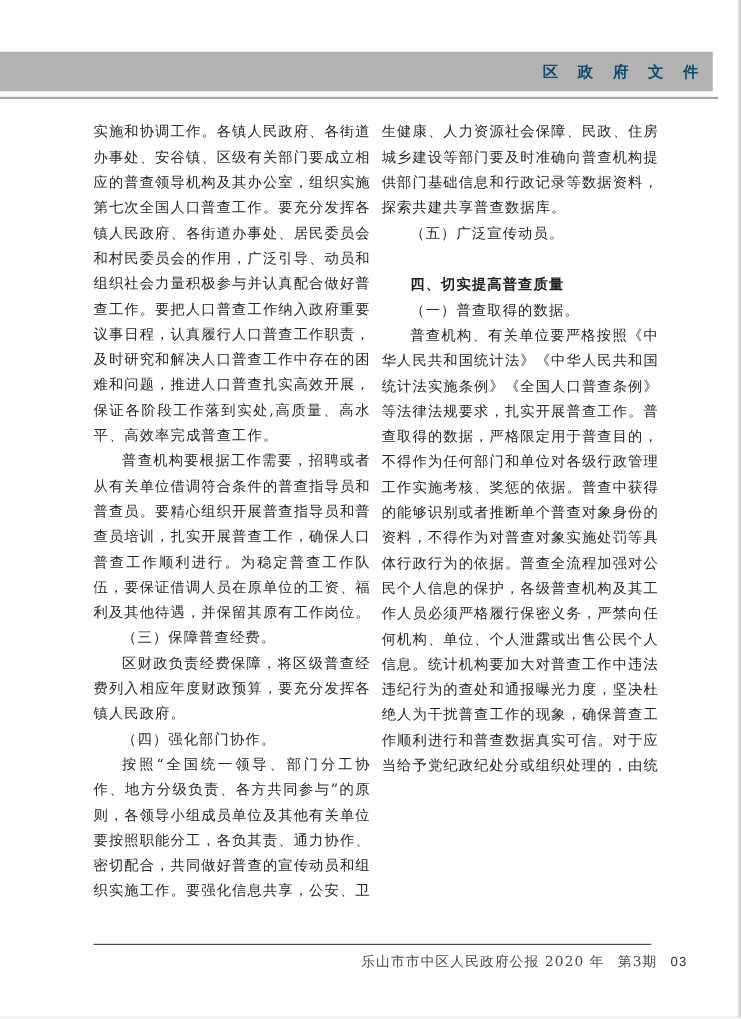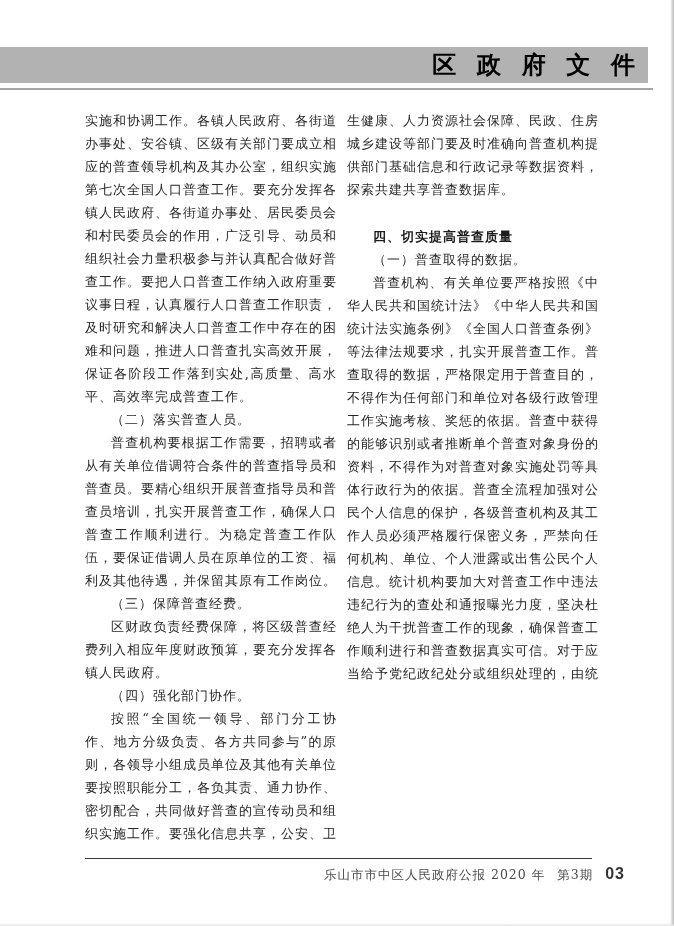--- a/index.html
+++ b/index.html
@@ -22,24 +22,24 @@
   }
 
   
   .banner {
     position: absolute; left: 0; top: 47px;
     width: 648px; height: 36px;
     background: #b2b2b2;
     display: flex; align-items: center; justify-content: flex-end;
   }
   .banner-title {
-    color: #000000;
+    color: #0c4a6e;
     font-family: "Liberation Sans", sans-serif;
     font-weight: bold;
-    font-size: 24px;
+    font-size: 14px;
     letter-spacing: 7px;
     padding-right: 6px;
     line-height: 36px;
     white-space: nowrap;
   }
   .banner-underline {
     position: absolute; left: 0; top: 88px;
     width: 653px; height: 2px;
     background: #a6a6a6;
   }
@@ -83,49 +83,49 @@
     text-align: right;
     font-size: 12.5px;
     color: #4a4a4a;
     letter-spacing: 1px;
     line-height: 20px;
     white-space: nowrap;
   }
   .footer .issue { margin-left: 12px; }
   .footer .pagenum {
     margin-left: 12px;
-    font-weight: bold;
-    font-size: 16px;
+    font-weight: normal;
+    font-size: 12px;
     color: #333333;
     font-family: "Liberation Sans", sans-serif;
     letter-spacing: 1px;
   }
 </style>
 </head>
 <body>
 
 <div class="page">
 
   <div class="banner">
     <span class="banner-title">区 政 府 文 件</span>
   </div>
   <div class="banner-underline"></div>
 
   <div class="content">
     <div class="col">
       <p class="cont">实施和协调工作。各镇人民政府、各街道办事处、安谷镇、区级有关部门要成立相应的普查领导机构及其办公室，组织实施第七次全国人口普查工作。要充分发挥各镇人民政府、各街道办事处、居民委员会和村民委员会的作用，广泛引导、动员和组织社会力量积极参与并认真配合做好普查工作。要把人口普查工作纳入政府重要议事日程，认真履行人口普查工作职责，及时研究和解决人口普查工作中存在的困难和问题，推进人口普查扎实高效开展，保证各阶段工作落到实处,高质量、高水平、高效率完成普查工作。</p>
-      <p class="sub">（二）落实普查人员。</p>
       <p class="para">普查机构要根据工作需要，招聘或者从有关单位借调符合条件的普查指导员和普查员。要精心组织开展普查指导员和普查员培训，扎实开展普查工作，确保人口普查工作顺利进行。为稳定普查工作队伍，要保证借调人员在原单位的工资、福利及其他待遇，并保留其原有工作岗位。</p>
       <p class="sub">（三）保障普查经费。</p>
       <p class="para">区财政负责经费保障，将区级普查经费列入相应年度财政预算，要充分发挥各镇人民政府。</p>
       <p class="sub">（四）强化部门协作。</p>
       <p class="para">按照“全国统一领导、部门分工协作、地方分级负责、各方共同参与”的原则，各领导小组成员单位及其他有关单位要按照职能分工，各负其责、通力协作、密切配合，共同做好普查的宣传动员和组织实施工作。要强化信息共享，公安、卫</p>
     </div>
     <div class="col">
       <p class="cont">生健康、人力资源社会保障、民政、住房城乡建设等部门要及时准确向普查机构提供部门基础信息和行政记录等数据资料，探索共建共享普查数据库。</p>
+      <p class="sub">（五）广泛宣传动员。</p>
       <p class="sec">四、切实提高普查质量</p>
       <p class="sub">（一）普查取得的数据。</p>
       <p class="para">普查机构、有关单位要严格按照《中华人民共和国统计法》《中华人民共和国统计法实施条例》《全国人口普查条例》等法律法规要求，扎实开展普查工作。普查取得的数据，严格限定用于普查目的，不得作为任何部门和单位对各级行政管理工作实施考核、奖惩的依据。普查中获得的能够识别或者推断单个普查对象身份的资料，不得作为对普查对象实施处罚等具体行政行为的依据。普查全流程加强对公民个人信息的保护，各级普查机构及其工作人员必须严格履行保密义务，严禁向任何机构、单位、个人泄露或出售公民个人信息。统计机构要加大对普查工作中违法违纪行为的查处和通报曝光力度，坚决杜绝人为干扰普查工作的现象，确保普查工作顺利进行和普查数据真实可信。对于应当给予党纪政纪处分或组织处理的，由统</p>
     </div>
   </div>
 
   <div class="footer-rule"></div>
   <div class="footer">
     <span>乐山市市中区人民政府公报 2020 年</span><span class="issue">第3期</span><span class="pagenum">03</span>
   </div>

